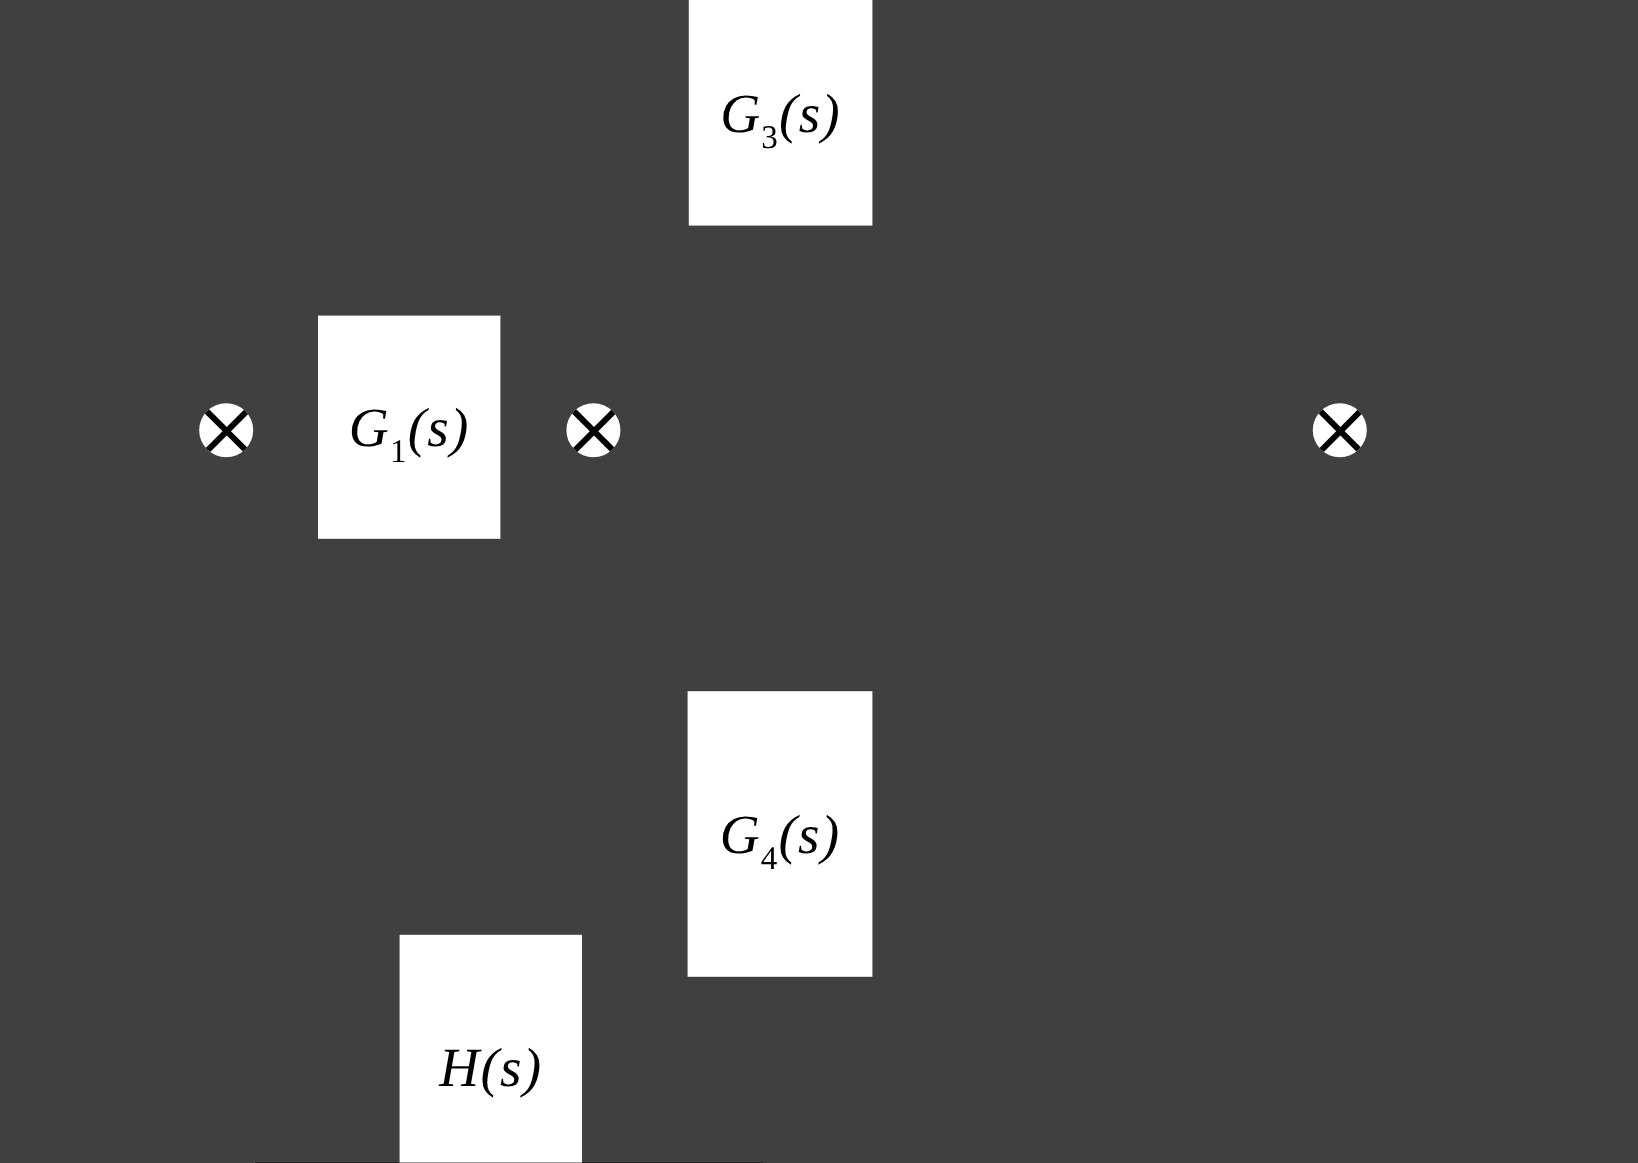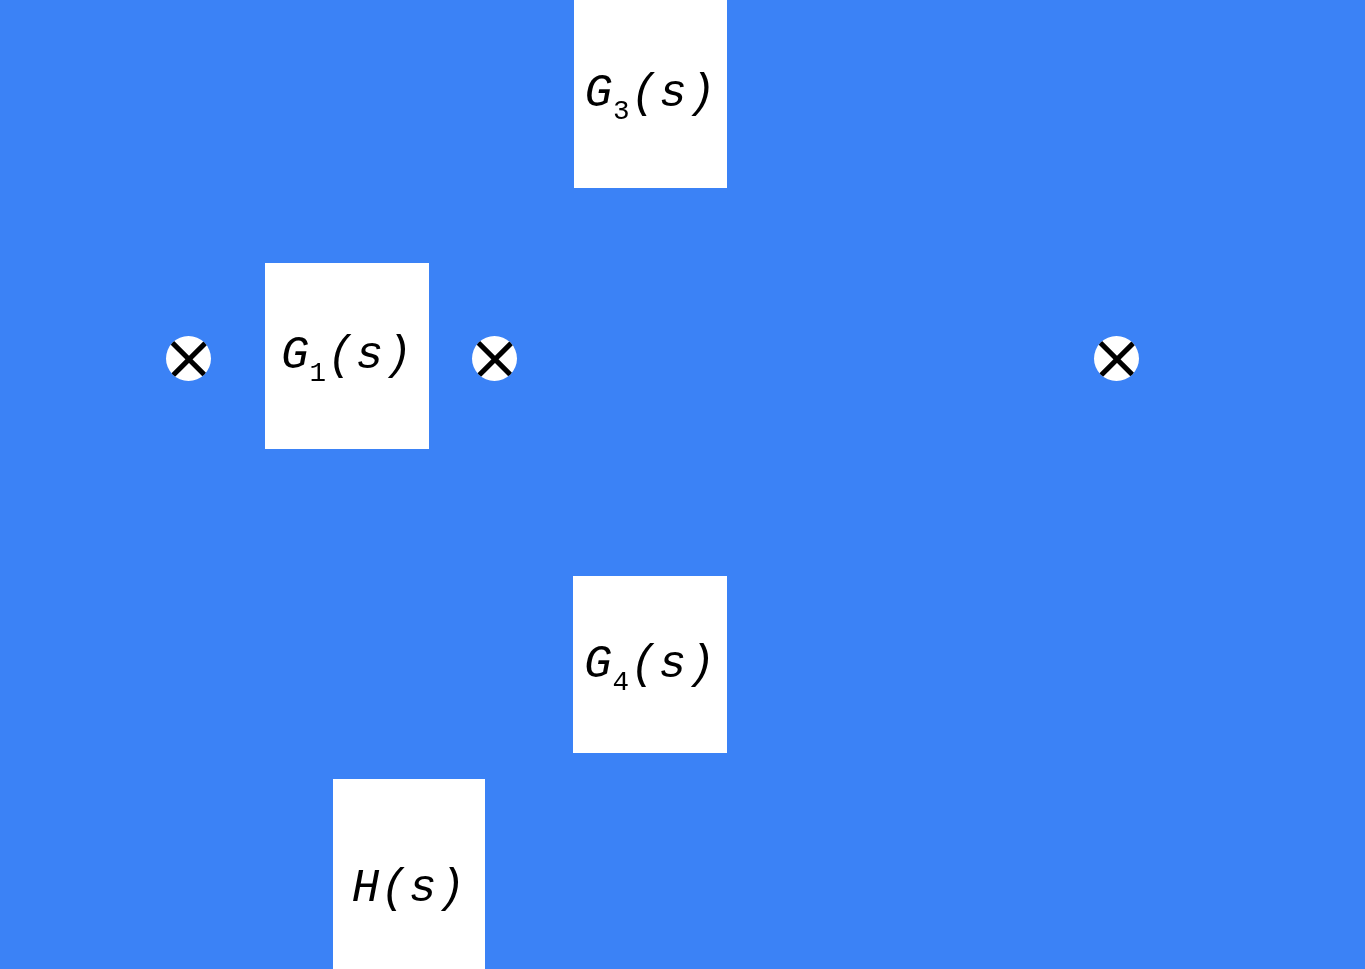--- a/index.html
+++ b/index.html
@@ -4,23 +4,23 @@
 <style>
   html, body {
     margin: 0;
     padding: 0;
     background: #000;
   }
   .canvas {
     position: relative;
     width: 1365px;
     height: 969px;
-    background: #3b82f6;
+    background: #404040;
     overflow: hidden;
-    font-family: Liberation Mono, monospace;
+    font-family: Liberation Serif, serif;
   }
   .block {
     position: absolute;
     background: #ffffff;
     color: #000000;
     display: flex;
     align-items: center;
     justify-content: center;
   }
   .block .lbl {
@@ -31,23 +31,23 @@
   }
   .block .lbl sub {
     font-style: normal;
     font-size: 0.60em;
     line-height: 0;
     position: relative;
     bottom: -0.12em;
   }
   
   #b-g3 { left: 574px; top: 0px;    width: 153px; height: 188px; }
-  #b-g1 { left: 265px; top: 263px;  width: 164px; height: 186px; }
+  #b-g1 { left: 265px; top: 263px;  width: 152px; height: 186px; }
   #b-g2 { left: 745px; top: 264px;  width: 152px; height: 188px; }
-  #b-g4 { left: 573px; top: 576px;  width: 154px; height: 177px; }
+  #b-g4 { left: 573px; top: 576px;  width: 154px; height: 238px; }
   #b-h  { left: 333px; top: 779px;  width: 152px; height: 220px; }
 
   
   .sum {
     position: absolute;
     width: 45px;
     height: 45px;
     border-radius: 50%;
     background: #ffffff;
     overflow: hidden;

